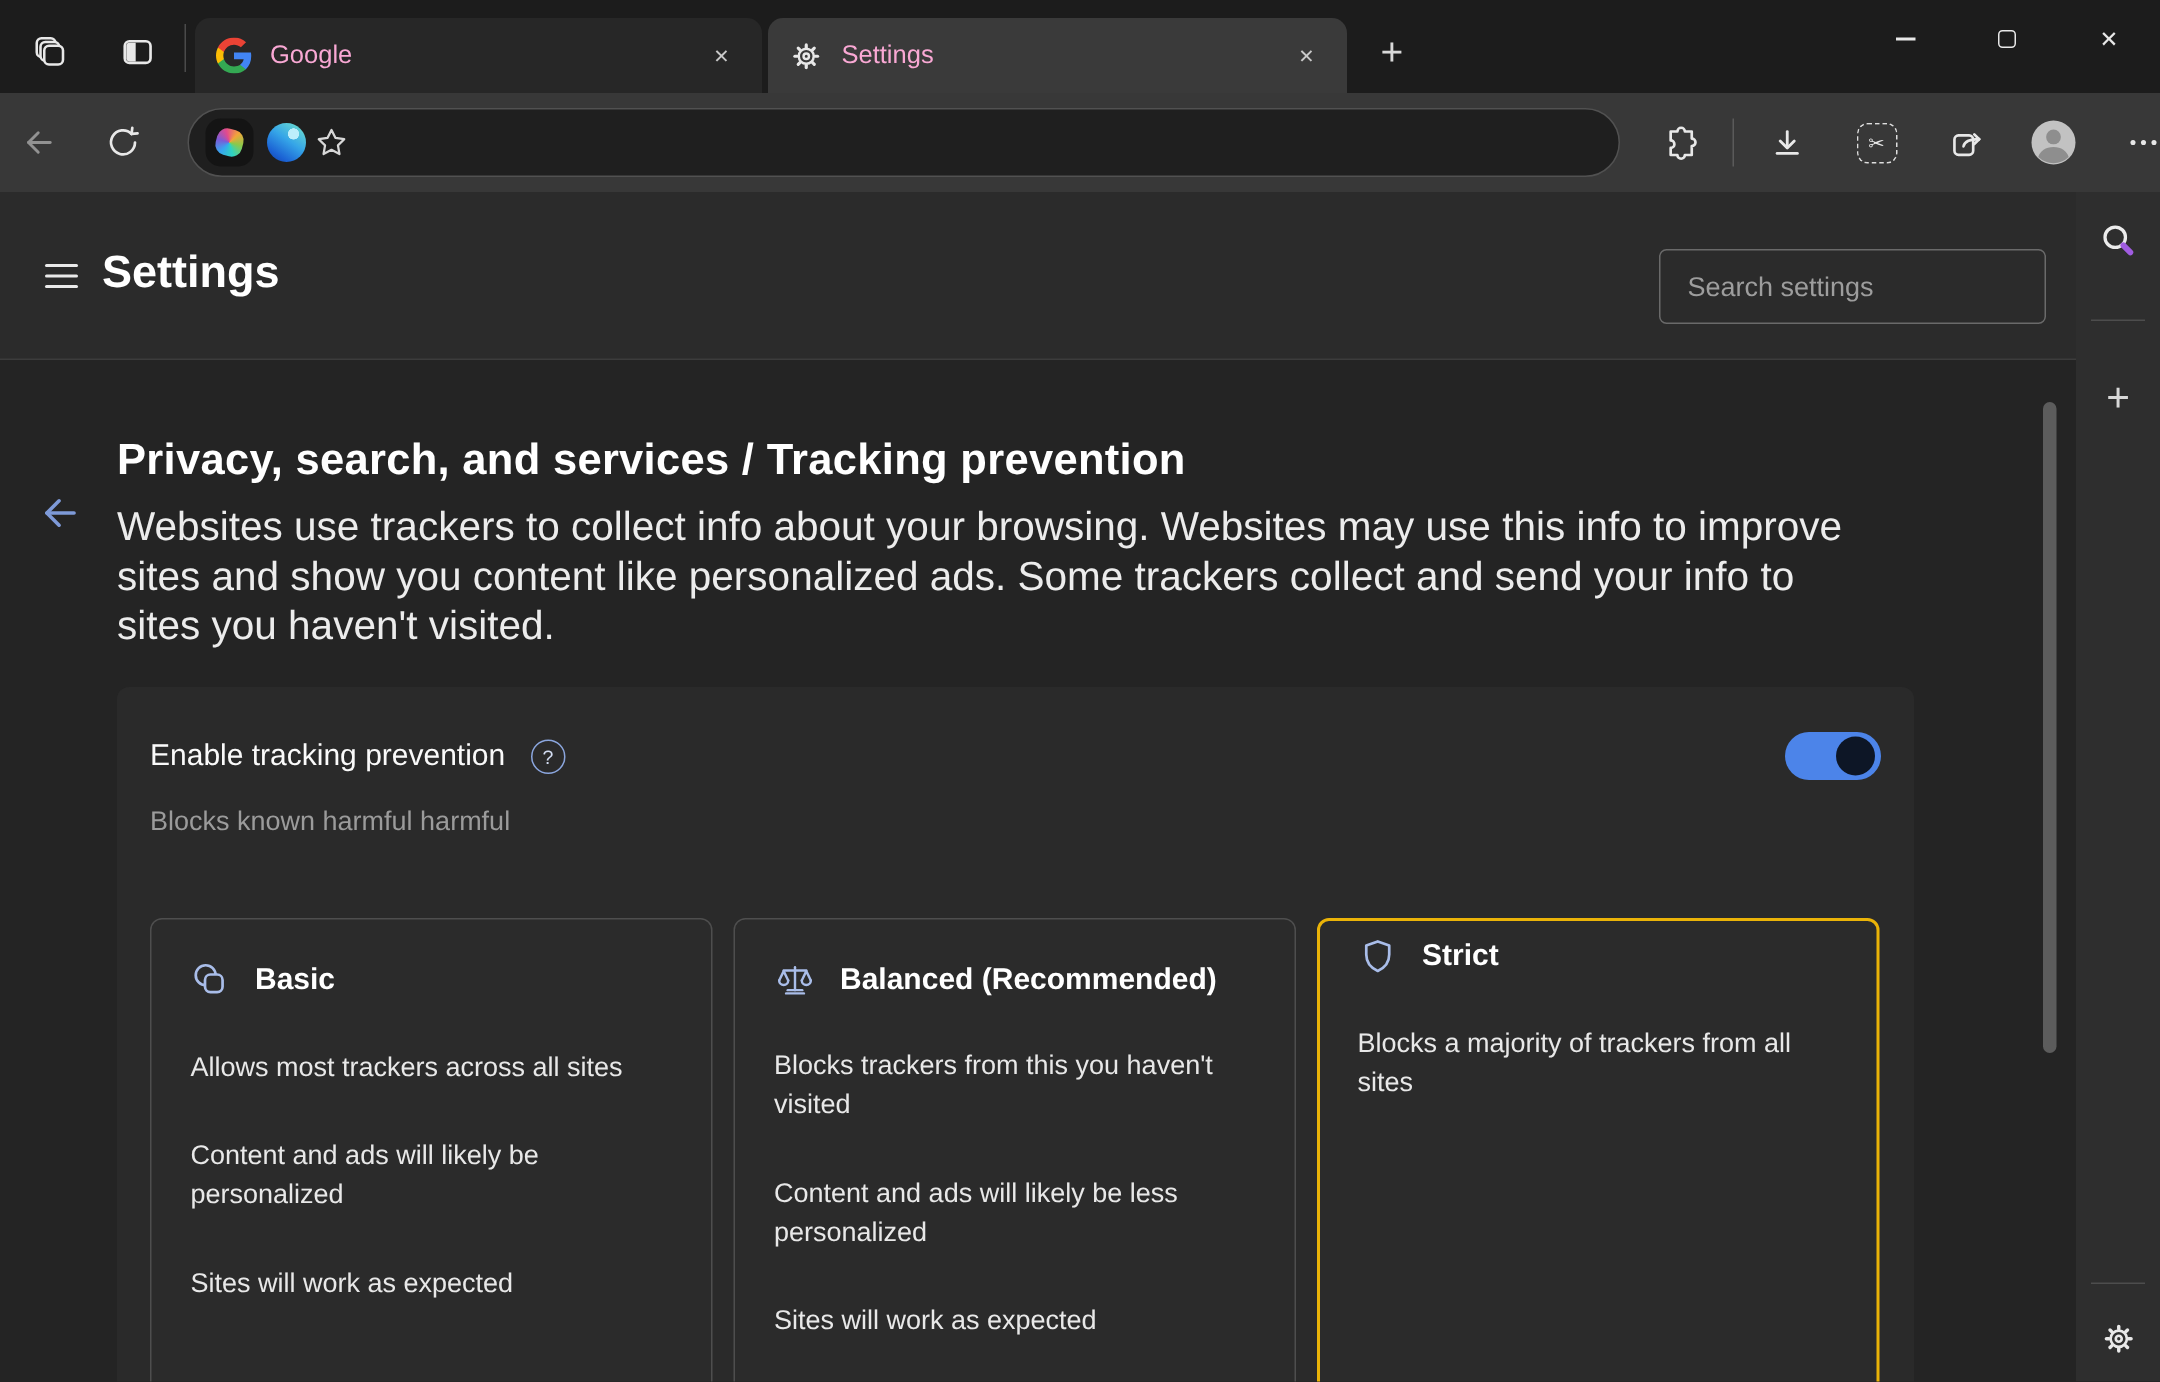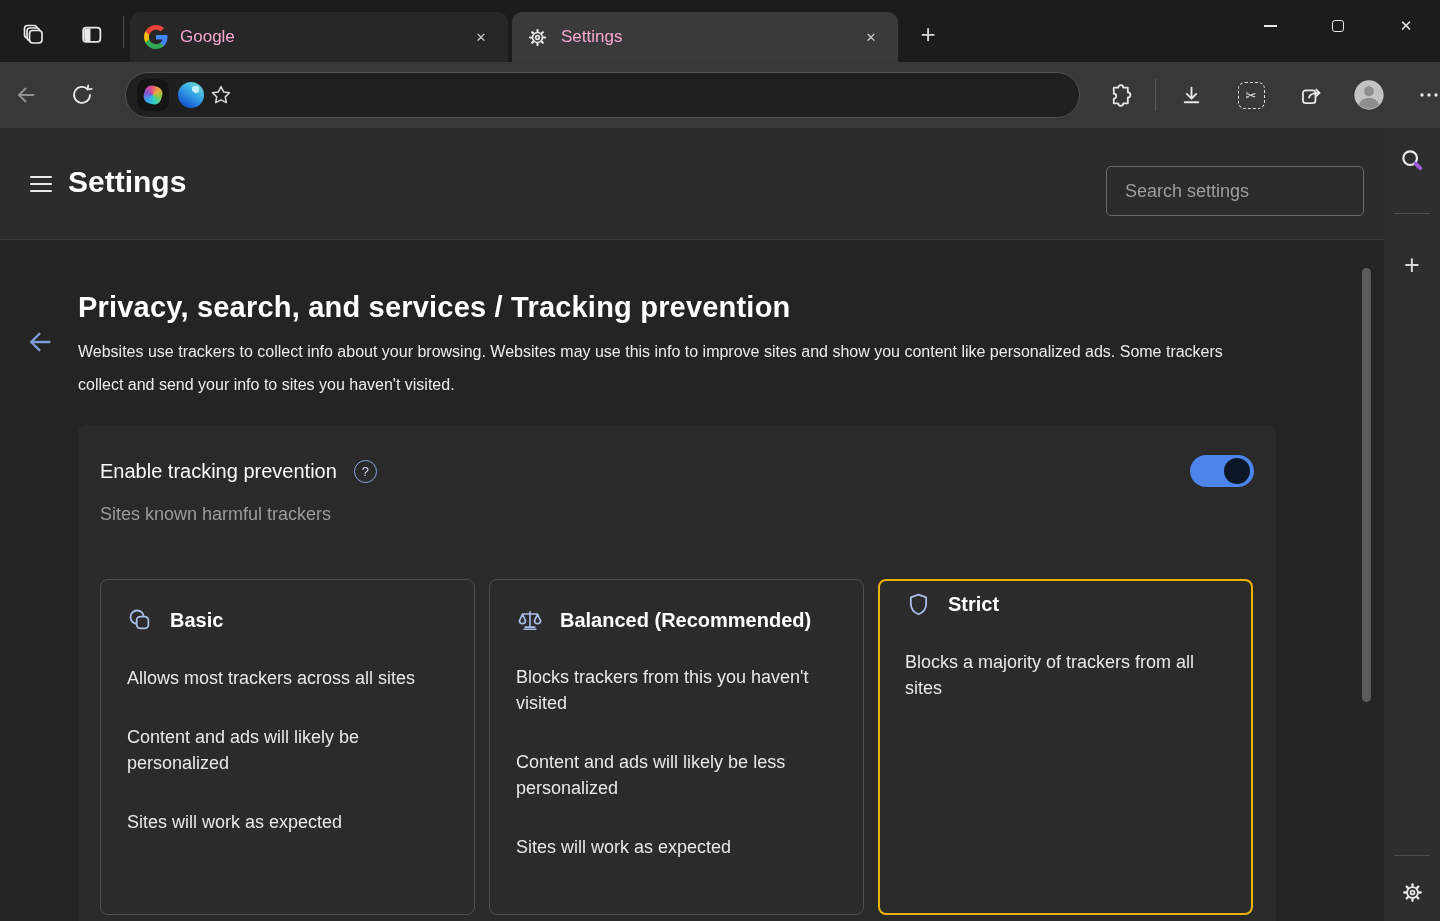--- a/index.html
+++ b/index.html
@@ -46,21 +46,21 @@
   .hamburger { position:absolute; left:30px; top:45px; width:24px; height:22px; display:flex; flex-direction:column; justify-content:center; gap:5px; }
   .hamburger i { display:block; width:22px; height:2px; background:#eaeaea; border-radius:1px; }
   .settings-title { position:absolute; left:68px; top:37px; color:#ffffff; font-size:30px; font-weight:700; }
   .settings-search { position:absolute; right:20px; top:38px; width:258px; height:50px; background:transparent; border:1px solid #6a6a6a; border-radius:5px; color:#dddddd; font-size:18px; padding:0 18px; font-family:"Liberation Sans",sans-serif; outline:none; }
   .settings-search::placeholder { color:#9d9d9d; }
 
   .content { position:absolute; top:112px; left:0; right:56px; bottom:0; }
   .page-back { position:absolute; left:24px; top:86px; width:32px; height:32px; display:flex; align-items:center; justify-content:center; }
   .page-inner { padding:51px 0 0 78px; }
   .crumb-title { color:#ffffff; font-size:29px; font-weight:700; letter-spacing:.2px; }
-  .crumb-desc { margin-top:11px; max-width:1158px; color:#ececec; font-size:16px; line-height:33px; }
+  .crumb-desc { margin-top:11px; max-width:1158px; color:#ececec; font-size:27px; line-height:33px; }
 
   .section-card { margin-top:24px; width:1198px; height:620px; background:#2a2a2a; border-radius:8px; padding:30px 22px 0 22px; }
   .toggle-row { display:flex; align-items:center; }
   .toggle-label { color:#fafafa; font-size:20px; }
   .q-badge { width:23px; height:23px; margin-left:17px; border:1.5px solid #8ba6de; border-radius:50%; color:#d3ddf2; font-size:13px; display:flex; align-items:center; justify-content:center; }
   .toggle { margin-left:auto; width:64px; height:32px; border-radius:16px; background:#4c84e9; position:relative; }
   .toggle-knob { position:absolute; top:3px; right:4px; width:26px; height:26px; border-radius:50%; background:#0d1626; }
   .toggle-sub { margin-top:17px; color:#9b9b9b; font-size:18px; }
 
   .cards-row { display:flex; gap:14px; margin-top:54px; }
@@ -248,21 +248,21 @@
       <div class="crumb-desc">Websites use trackers to collect info about your browsing. Websites may use this info to improve sites and show you content like personalized ads. Some trackers collect and send your info to sites you haven't visited.</div>
 
       <div class="section-card">
         <div class="toggle-row">
           <span class="toggle-label">Enable tracking prevention</span>
           <span class="q-badge">?</span>
           <span class="toggle">
               <span class="toggle-knob"></span>
             </span>
         </div>
-        <div class="toggle-sub">Sites known harmful trackers</div>
+        <div class="toggle-sub">Blocks known harmful harmful</div>
 
         <div class="cards-row">
 
           <div class="option-card">
             <div class="card-head">
               <span>
                 <svg width="27" height="27" viewBox="0 0 24 24" fill="none" stroke="#a9bde9" stroke-width="1.6">
                   <circle cx="9" cy="9" r="5.9"></circle>
                   <rect x="8.6" y="8.6" width="10.4" height="10.4" rx="3.2" fill="#2b2b2b"></rect>
                 </svg>

